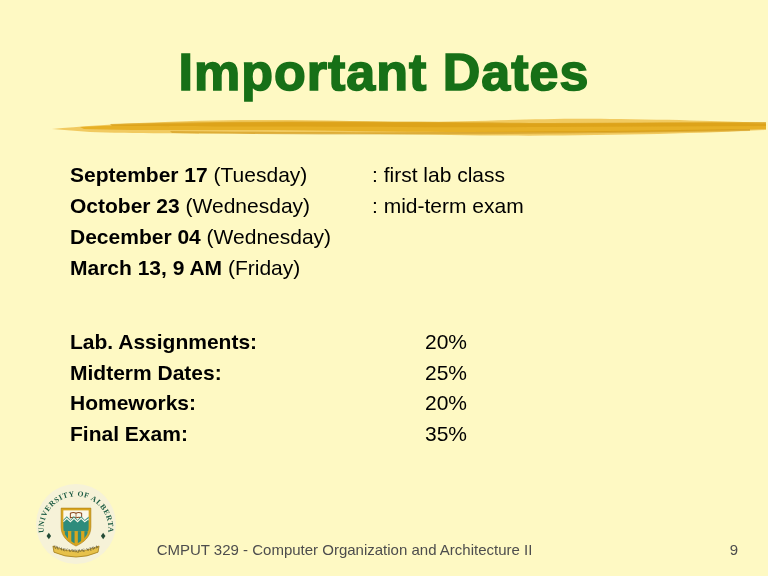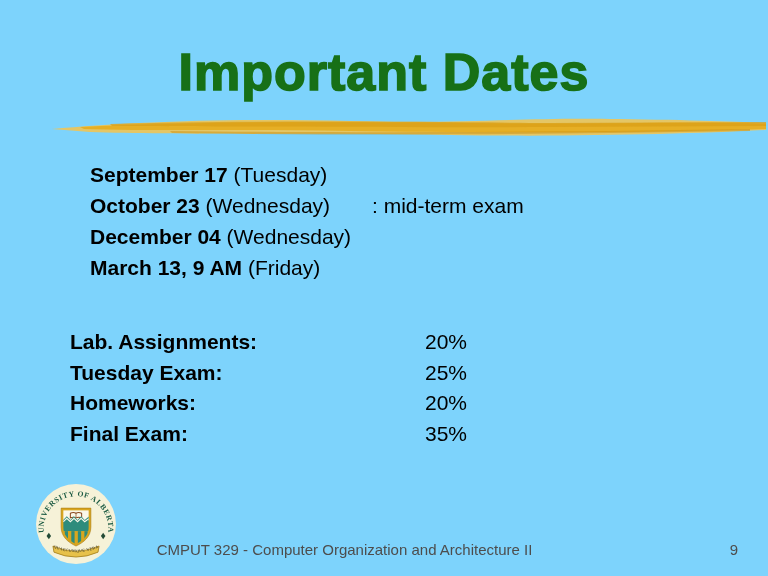--- a/index.html
+++ b/index.html
@@ -2,21 +2,21 @@
 <html><head>
 <meta charset="utf-8">
 <style>
   html, body { margin: 0; padding: 0; }
   body { font-family: "Liberation Sans", sans-serif; }
 
   .slide {
     position: relative;
     width: 768px;
     height: 576px;
-    background: #7dd3fc;
+    background: #fef9c3;
     overflow: hidden;
     color: #000;
   }
 
   .slide-title {
     position: absolute;
     top: 42px;
     left: 0;
     width: 768px;
     text-align: center;
@@ -42,21 +42,21 @@
     left: 70px;
     width: 660px;
   }
   .date-row {
     display: flex;
     font-size: 21px;
     line-height: 31px;
     white-space: nowrap;
   }
   .date-main { min-width: 302px; }
-  .date-main b { font-weight: bold; margin-left: 20px; }
+  .date-main b { font-weight: bold; }
 
   .weights-intro {
     position: absolute;
     top: 286px;
     left: 42px;
     font-size: 20px;
     line-height: 26px;
     white-space: nowrap;
   }
 
@@ -111,41 +111,42 @@
   <svg class="brush" viewBox="0 0 718 30" preserveAspectRatio="none" aria-hidden="true">
     <path d="M2 19 C80 12, 180 8, 300 11 C420 14, 470 7, 570 9 C640 10, 700 12, 716 13 L716 20 C640 24, 520 27, 400 25 C280 23, 120 25, 40 22 Z" fill="#F0C455" opacity="0.9"></path>
     <path d="M30 17 C150 11, 300 12, 420 13 C540 15, 640 11, 716 14 L716 19 C600 23, 430 23, 300 21 C180 19, 90 21, 34 19 Z" fill="#E6AE22" opacity="0.95"></path>
     <path d="M60 14 C200 10, 380 12, 500 13 L716 12 L716 16 L500 17 C350 18, 150 16, 62 16 Z" fill="#D99E15" opacity="0.7"></path>
     <path d="M120 21 C260 23, 420 22, 560 21 L700 19 L700 21 L560 23 C420 25, 260 25, 122 23 Z" fill="#C98F10" opacity="0.5"></path>
   </svg>
 
   <div class="dates">
     <div class="date-row">
       <span class="date-main"><b>September 17</b><span> (Tuesday)</span></span>
+      <span class="date-desc">: first lab class</span>
     </div>
     <div class="date-row">
       <span class="date-main"><b>October 23</b><span> (Wednesday)</span></span>
       <span class="date-desc">: mid-term exam</span>
     </div>
     <div class="date-row">
       <span class="date-main"><b>December 04</b><span> (Wednesday)</span></span>
     </div>
     <div class="date-row">
       <span class="date-main"><b>March 13, 9 AM</b><span> (Friday)</span></span>
     </div>
   </div>
 
 
   <div class="weights">
     <div class="weight-row">
       <span class="weight-label">Lab. Assignments:</span>
       <span class="weight-value">20%</span>
     </div>
     <div class="weight-row">
-      <span class="weight-label">Tuesday Exam:</span>
+      <span class="weight-label">Midterm Dates:</span>
       <span class="weight-value">25%</span>
     </div>
     <div class="weight-row">
       <span class="weight-label">Homeworks:</span>
       <span class="weight-value">20%</span>
     </div>
     <div class="weight-row">
       <span class="weight-label">Final Exam:</span>
       <span class="weight-value">35%</span>
     </div>

